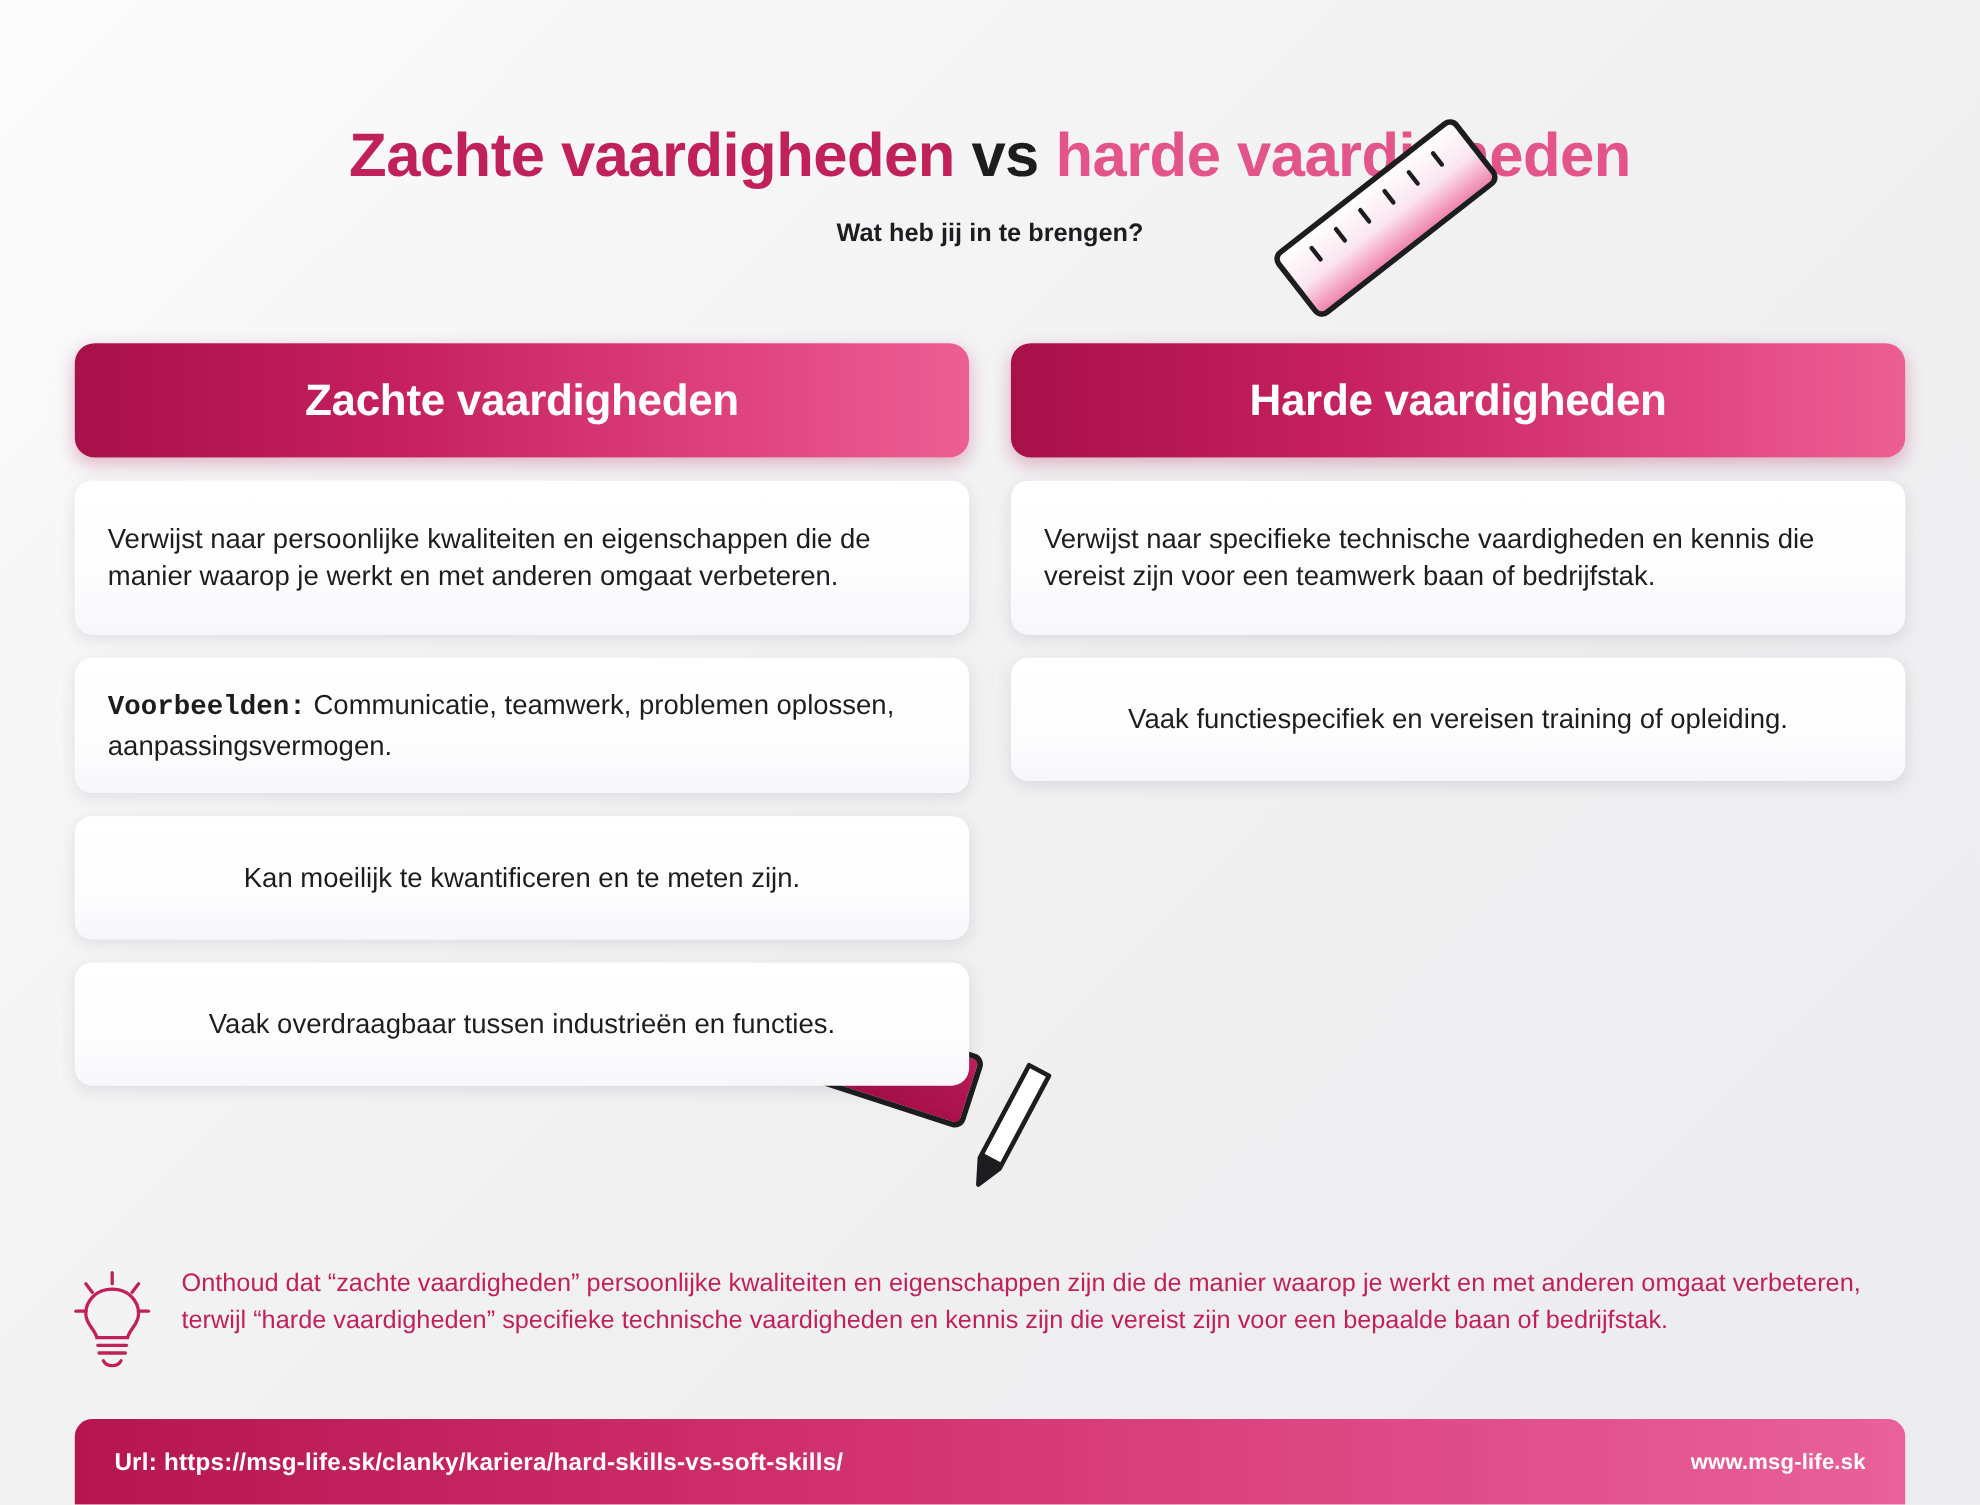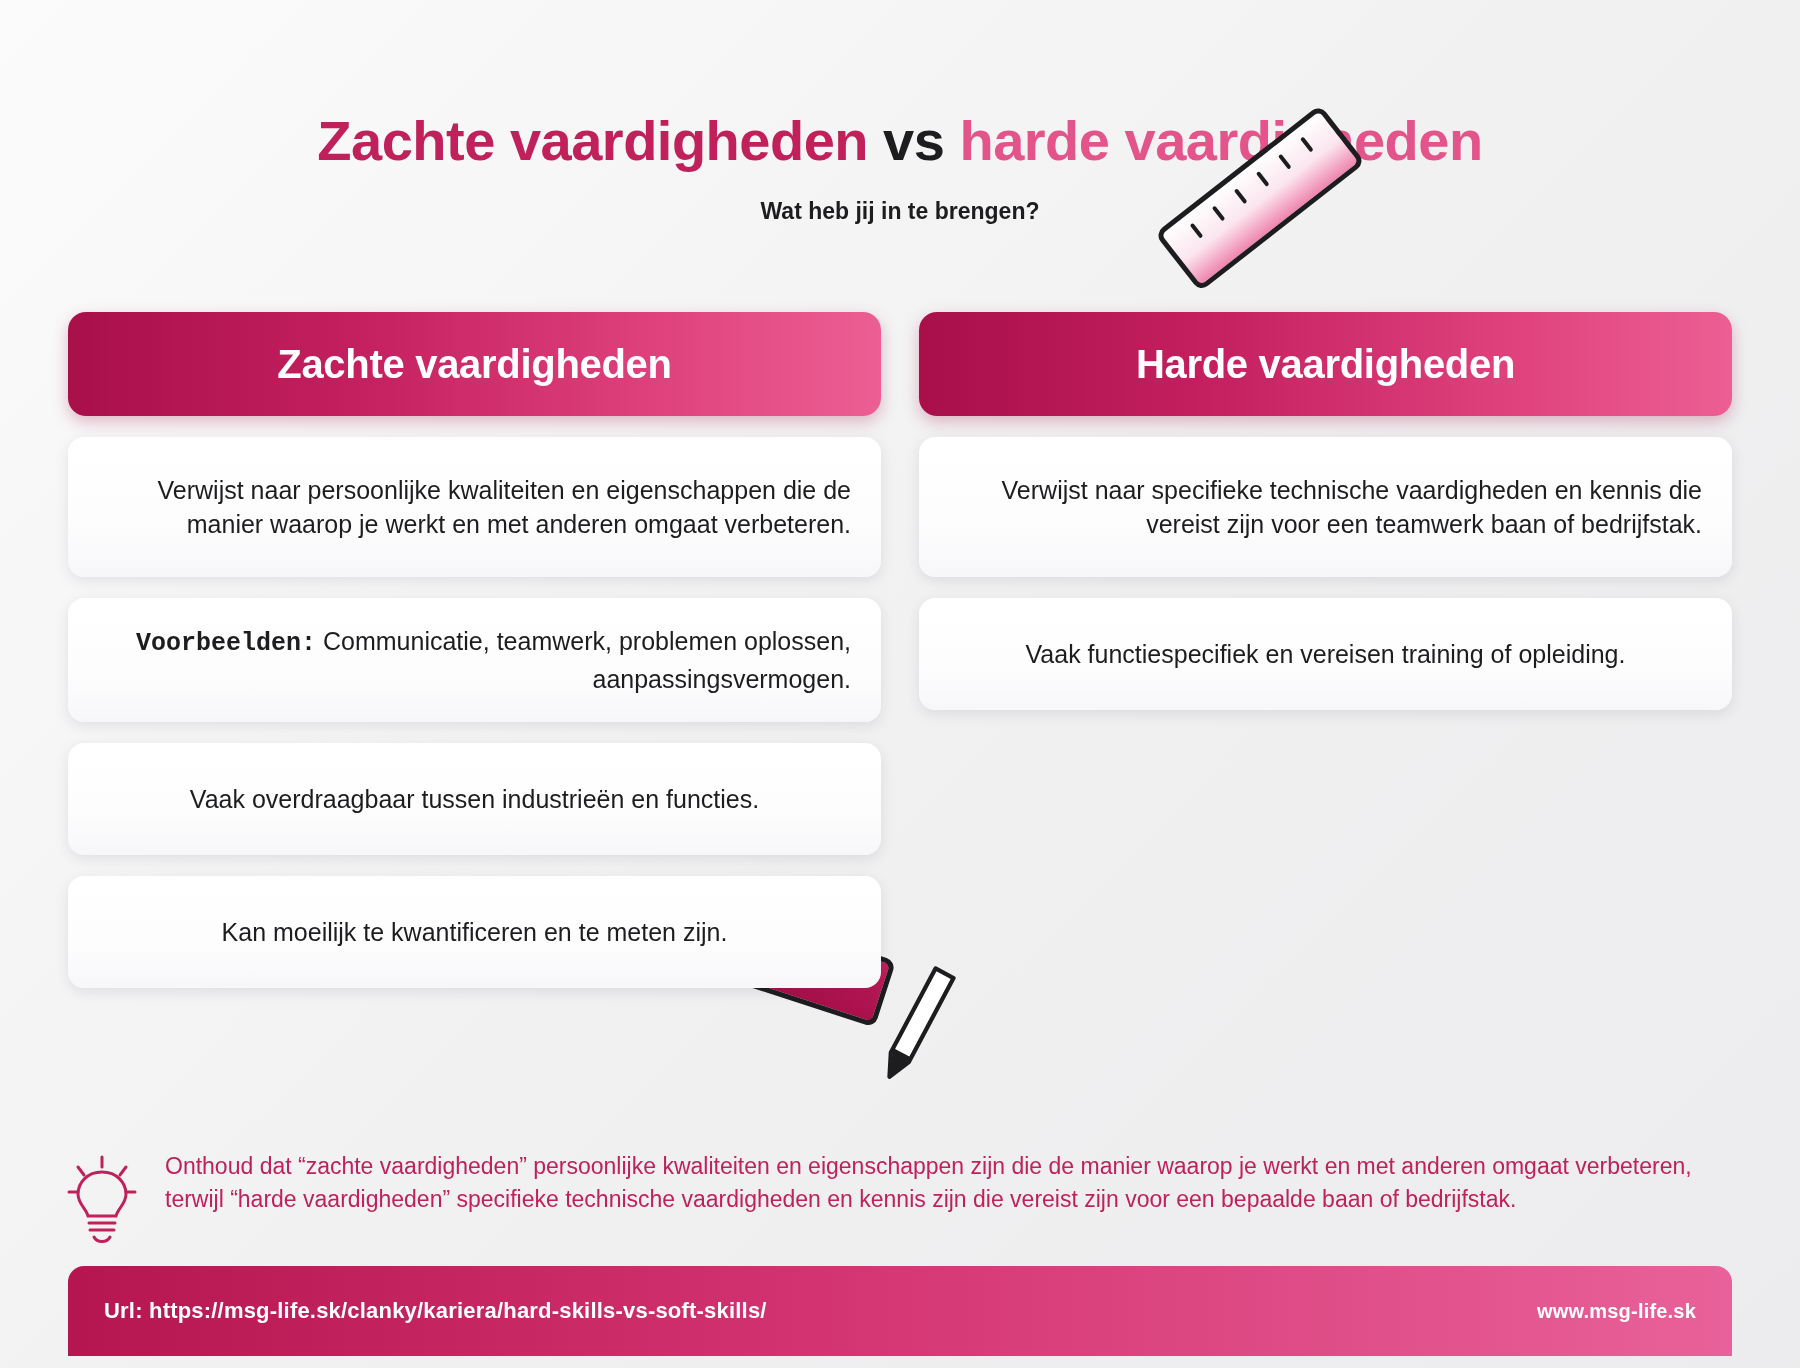--- a/index.html
+++ b/index.html
@@ -67,21 +67,21 @@
   }
 
   .card {
     background: linear-gradient(180deg, #ffffff 0%, #fdfdfe 60%, #f7f7f9 100%);
     border-radius: 16px;
     box-shadow: 0 4px 14px rgba(40, 20, 40, 0.10);
     padding: 26px 30px;
     font-size: 25px;
     line-height: 1.38;
     color: #1d1d1f;
-    text-align: right;
+    text-align: left;
     position: relative;
     z-index: 3;
   }
   .card.h1 { min-height: 140px; display: flex; align-items: center; justify-content: center; }
   .card.h2 { min-height: 112px; display: flex; align-items: center; justify-content: center; }
   .card b { font-weight: bold; font-family: Liberation Mono, monospace; }
 
   
   .deco { position: absolute; z-index: 1; pointer-events: none; }
 
@@ -129,22 +129,22 @@
   .bulb { width: 74px; height: 92px; flex: 0 0 auto; margin-top: 4px; }
   .note-text {
     font-size: 23px;
     line-height: 1.42;
     color: #c0215a;
   }
 
   
   .footer {
     position: absolute;
-    left: 68px; right: 68px; bottom: 12px;
-    height: 90px;
+    left: 68px; right: 68px; bottom: 0;
+    height: 78px;
     border-radius: 16px 16px 0 0;
     background: linear-gradient(90deg, #b5164f 0%, #d33471 45%, #e9619a 100%);
     display: flex;
     align-items: center;
     justify-content: space-between;
     padding: 0 36px;
     color: #ffffff;
   }
   .footer-url { font-size: 22px; font-weight: bold; letter-spacing: 0.2px; }
   .footer-site { font-size: 20px; font-weight: bold; letter-spacing: 0.2px; }
@@ -188,24 +188,24 @@
     <div class="column">
       <div class="col-header">Zachte vaardigheden</div>
       <div class="card h1">
         <span>Verwijst naar persoonlijke kwaliteiten en eigenschappen die de manier waarop je werkt en met anderen omgaat verbeteren.</span>
       </div>
       <div class="card h2">
         <span><b>Voorbeelden:</b>
         <span>Communicatie, teamwerk, problemen oplossen, aanpassingsvermogen.</span></span>
       </div>
       <div class="card h2">
+        <span>Kan moeilijk te kwantificeren en te meten zijn.</span>
+      </div>
+      <div class="card h2">
         <span>Vaak overdraagbaar tussen industrieën en functies.</span>
-      </div>
-      <div class="card h2">
-        <span>Kan moeilijk te kwantificeren en te meten zijn.</span>
       </div>
     </div>
 
     <div class="column">
       <div class="col-header">Harde vaardigheden</div>
       <div class="card h1">
         <span>Verwijst naar specifieke technische vaardigheden en kennis die vereist zijn voor een teamwerk baan of bedrijfstak.</span>
       </div>
       <div class="card h2">
         <span>Vaak functiespecifiek en vereisen training of opleiding.</span>

